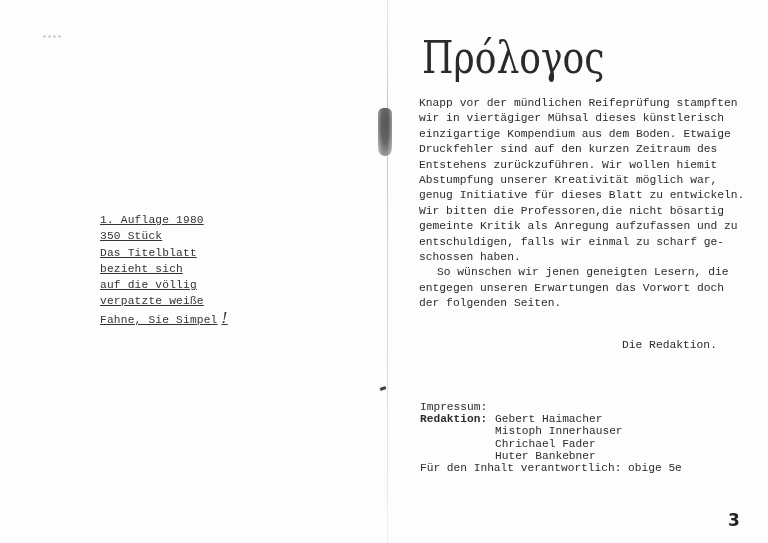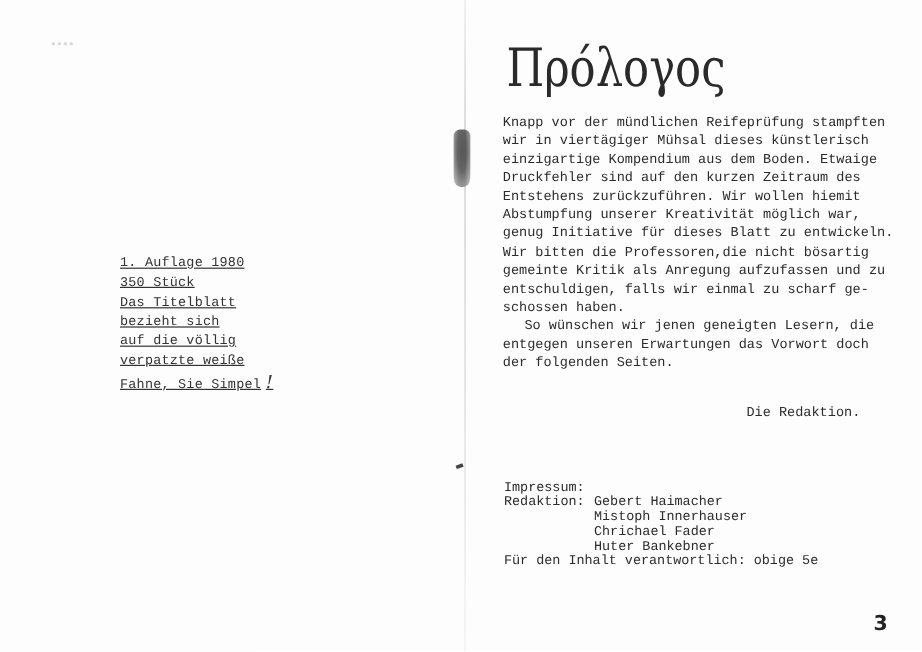--- a/index.html
+++ b/index.html
@@ -111,21 +111,21 @@
     }
     .impressum {
       position: absolute;
       left: 420px;
       top: 401px;
       font-size: 11.2px;
       line-height: 12.2px;
       color: #2c2c2c;
     }
     .impressum .row { white-space: pre; display: flex; }
-    .impressum .lbl { width: 75px; display: inline-block; }
+    .impressum .lbl { width: 75px; display: inline-block; font-weight: bold; }
     .page-number {
       position: absolute;
       left: 728px;
       top: 510px;
       font-family: "DejaVu Sans", sans-serif;
       font-size: 17px;
       font-weight: bold;
       color: #222;
     }
   </style>

